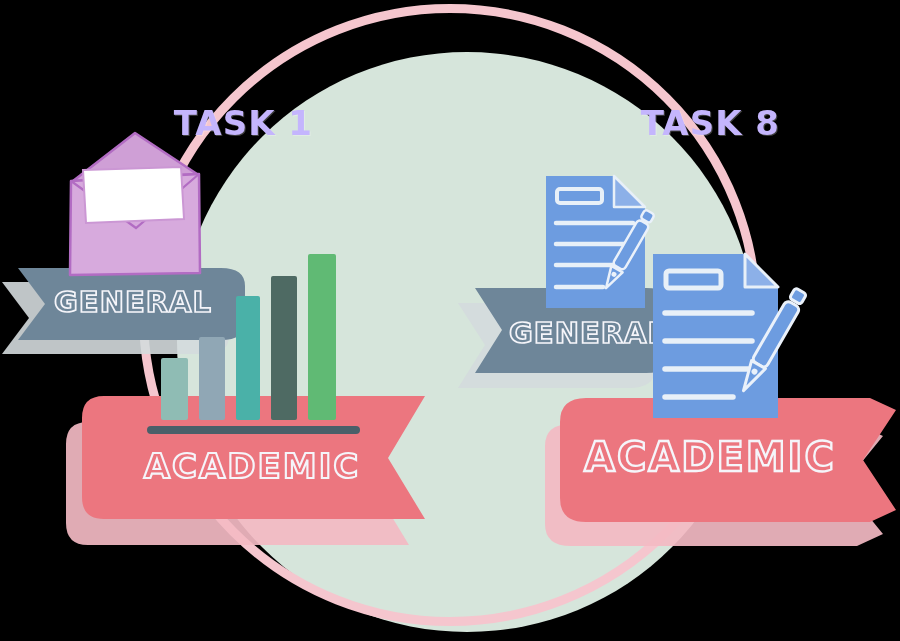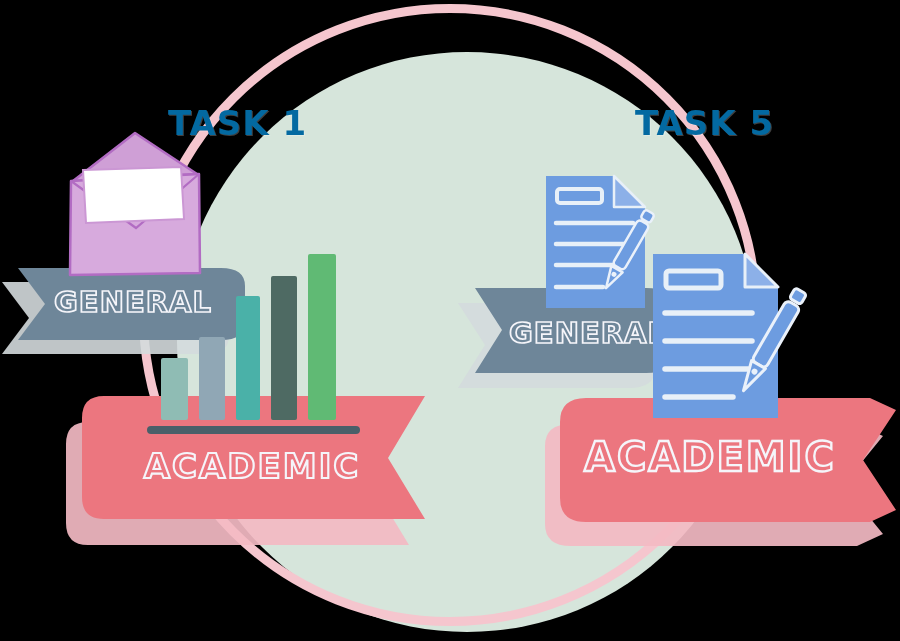--- a/index.html
+++ b/index.html
@@ -3,21 +3,21 @@
 <meta charset="utf-8">
 <style>
   html,body{margin:0;padding:0;background:#000;}
   #stage{position:relative;width:900px;height:641px;background:#000;overflow:hidden;
          font-family:"DejaVu Sans","Liberation Sans",sans-serif;}
   .abs{position:absolute;}
   .layer{position:absolute;left:0;top:0;width:900px;height:641px;}
   .mint-circle{left:177px;top:52px;width:580px;height:580px;border-radius:50%;background:#d6e5db;}
   .pink-ring{left:139px;top:4px;width:604px;height:604px;border-radius:50%;
              border:9px solid #f5c6ce;background:transparent;}
-  .title-text{font-size:34px;font-weight:bold;color:#0369a1;text-align:left;
+  .title-text{font-size:34px;font-weight:bold;color:#c4b5fd;text-align:right;
               letter-spacing:1px;text-shadow:1px 1px 0 rgba(255,255,255,0.25);}
   .ribbon-label{font-weight:bold;text-align:center;color:#ffffff;letter-spacing:1px;
                 -webkit-text-fill-color:transparent;-webkit-text-stroke:1.7px #f5f5fa;}
   .general-left{left:33px;top:285px;width:200px;font-size:29px;}
   .general-right{left:488px;top:316px;width:200px;font-size:29px;}
   .academic-left{left:132px;top:446px;width:240px;font-size:34px;letter-spacing:2px;-webkit-text-stroke:2.1px #f5f5fa;}
   .academic-right{left:584px;top:434px;width:244px;font-size:40px;letter-spacing:2px;-webkit-text-stroke:2.3px #f5f5fa;}
   svg{display:block;}
 </style>
 </head>
@@ -112,15 +112,15 @@
       <g transform="translate(801,291) rotate(30)" fill="#6d9ce0" stroke="#eaf1fa" stroke-width="3" stroke-linejoin="round">
         <rect x="-6.5" y="0" width="13" height="12" rx="3"></rect>
         <rect x="-8" y="15" width="16" height="70" rx="5"></rect>
         <path d="M-8,85 L8,85 L0,115 Z"></path>
         <circle cx="0" cy="93" r="3" fill="#eaf1fa" stroke="none"></circle>
       </g>
     </g>
   </svg>
 
   <div class="abs title-text" style="left:168px;top:103px;width:145px;">TASK 1</div>
-  <div class="abs title-text" style="left:635px;top:103px;width:145px;">TASK 5</div>
+  <div class="abs title-text" style="left:635px;top:103px;width:145px;">TASK 8</div>
 
 </div>
 
 </body></html>

